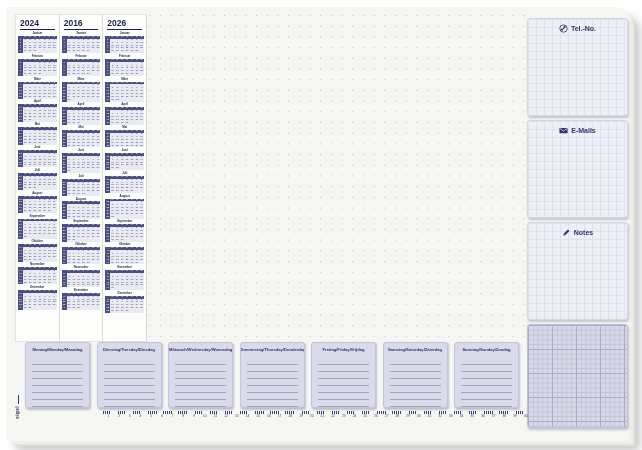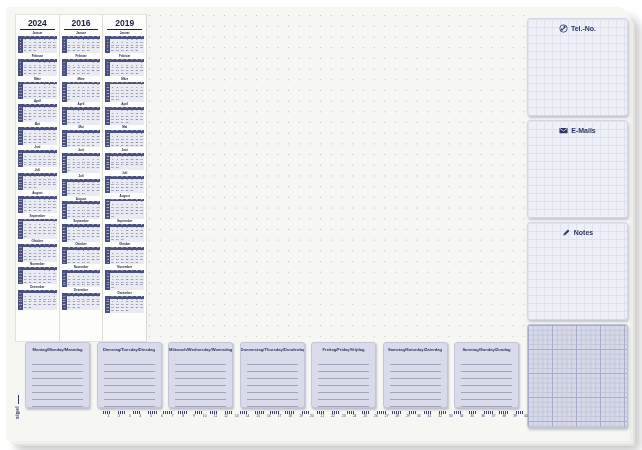--- a/index.html
+++ b/index.html
@@ -16,21 +16,21 @@
 
   
   .calendar-panel {
     position: absolute; left: 9px; top: 7px; width: 132px; height: 328px;
     background: #fdfdfb; border: 1px solid #e3e3df; border-right: 1px solid #d6d6d2;
     display: flex;
   }
   .year-col { flex: 1; padding: 2px 2px 0 2px; overflow: hidden; }
   .year-col + .year-col { border-left: 1px solid #dddcd8; }
   .year-label {
-    font-size: 8.5px; font-weight: bold; color: #1c2142; text-align: center;
+    font-size: 8.5px; font-weight: bold; color: #1c2142; 
     border-bottom: 1.2px solid #1c2142; margin: 1px 2px 2px 2px; padding-bottom: 1px;
   }
   .month { margin-bottom: 1.6px; }
   .mname { font-size: 3px; font-weight: bold; color: #262b52; text-align: center; line-height: 1.3; }
   .mgrid { display: grid; grid-template-columns: repeat(8, 1fr); }
   .mgrid span { font-size: 2.4px; line-height: 1.2; text-align: center; color: #3a3f6b;
     background: #e9eaf2; min-height: 2.9px; }
   .mgrid span.hd, .mgrid span.wk { background: #4a507e; color: #ffffff; }
 
   
@@ -1406,21 +1406,21 @@
             <span>30</span>
             <span>31</span>
             <span></span>
             <span></span>
             <span></span>
             <span></span>
           </div>
         </div>
       </div>
       <div class="year-col">
-        <div class="year-label">2019</div>
+        <div class="year-label">2026</div>
         <div class="month">
           <div class="mname">Januar</div>
           <div class="mgrid">
             <span class="hd"></span>
             <span class="hd">M</span>
             <span class="hd">D</span>
             <span class="hd">M</span>
             <span class="hd">D</span>
             <span class="hd">F</span>
             <span class="hd">S</span>

